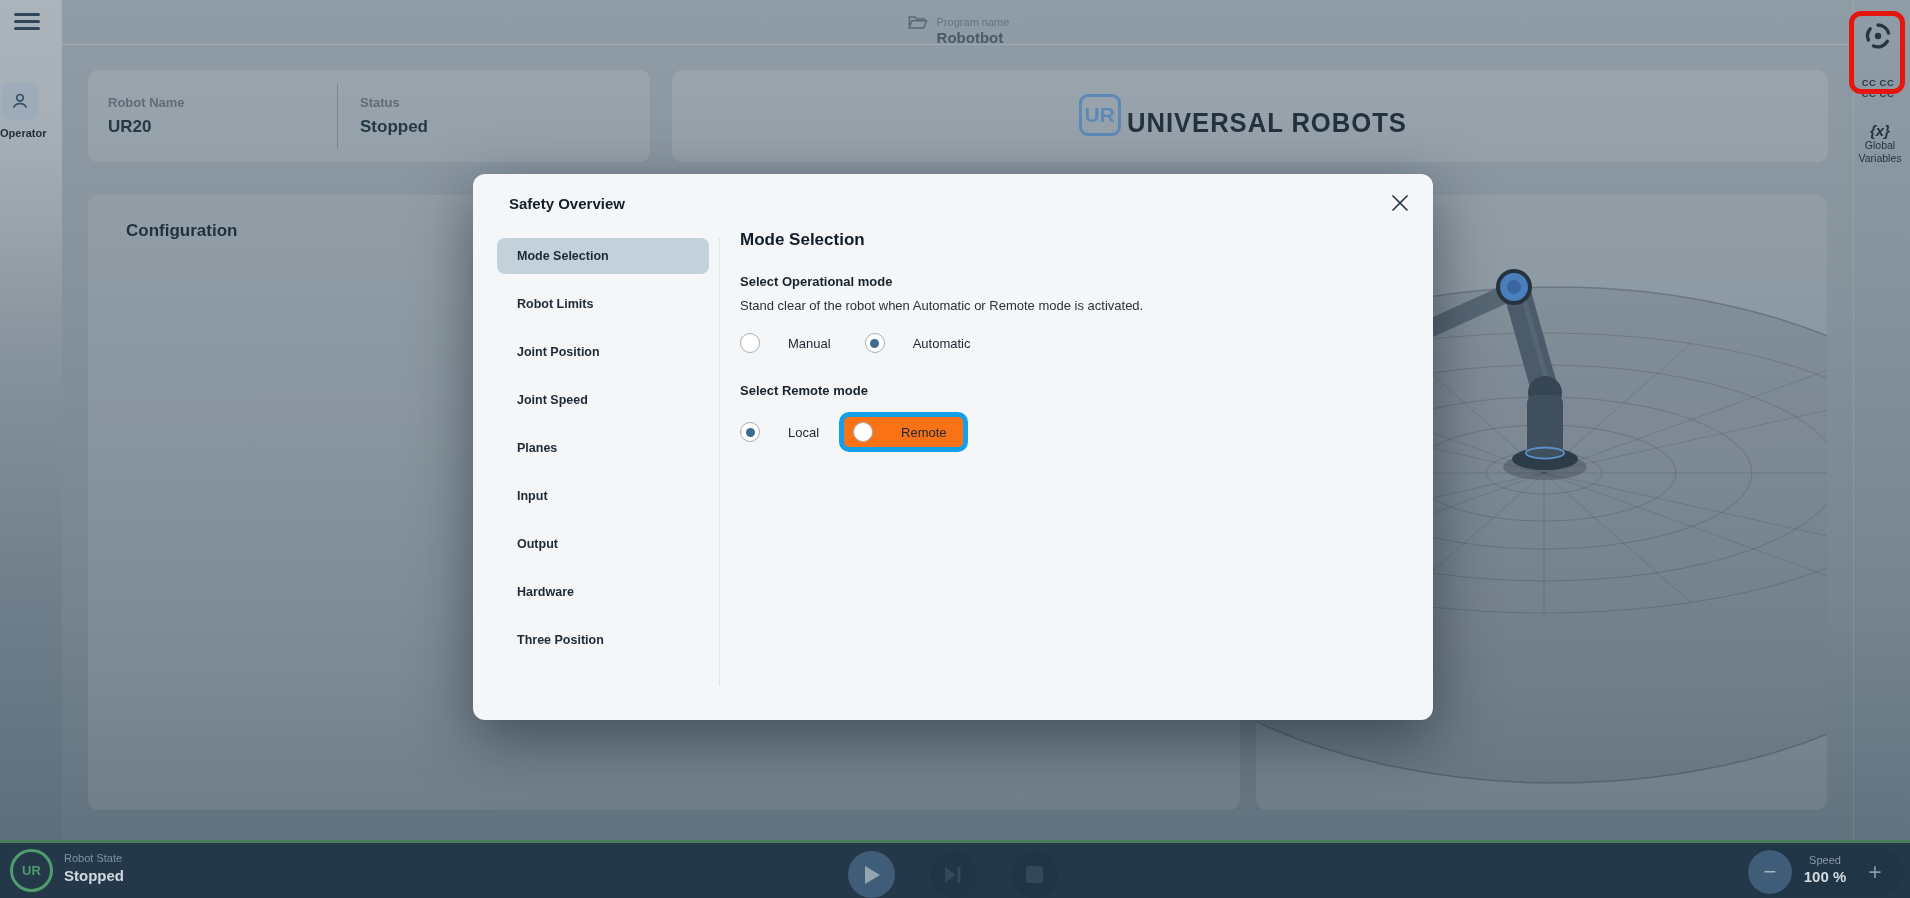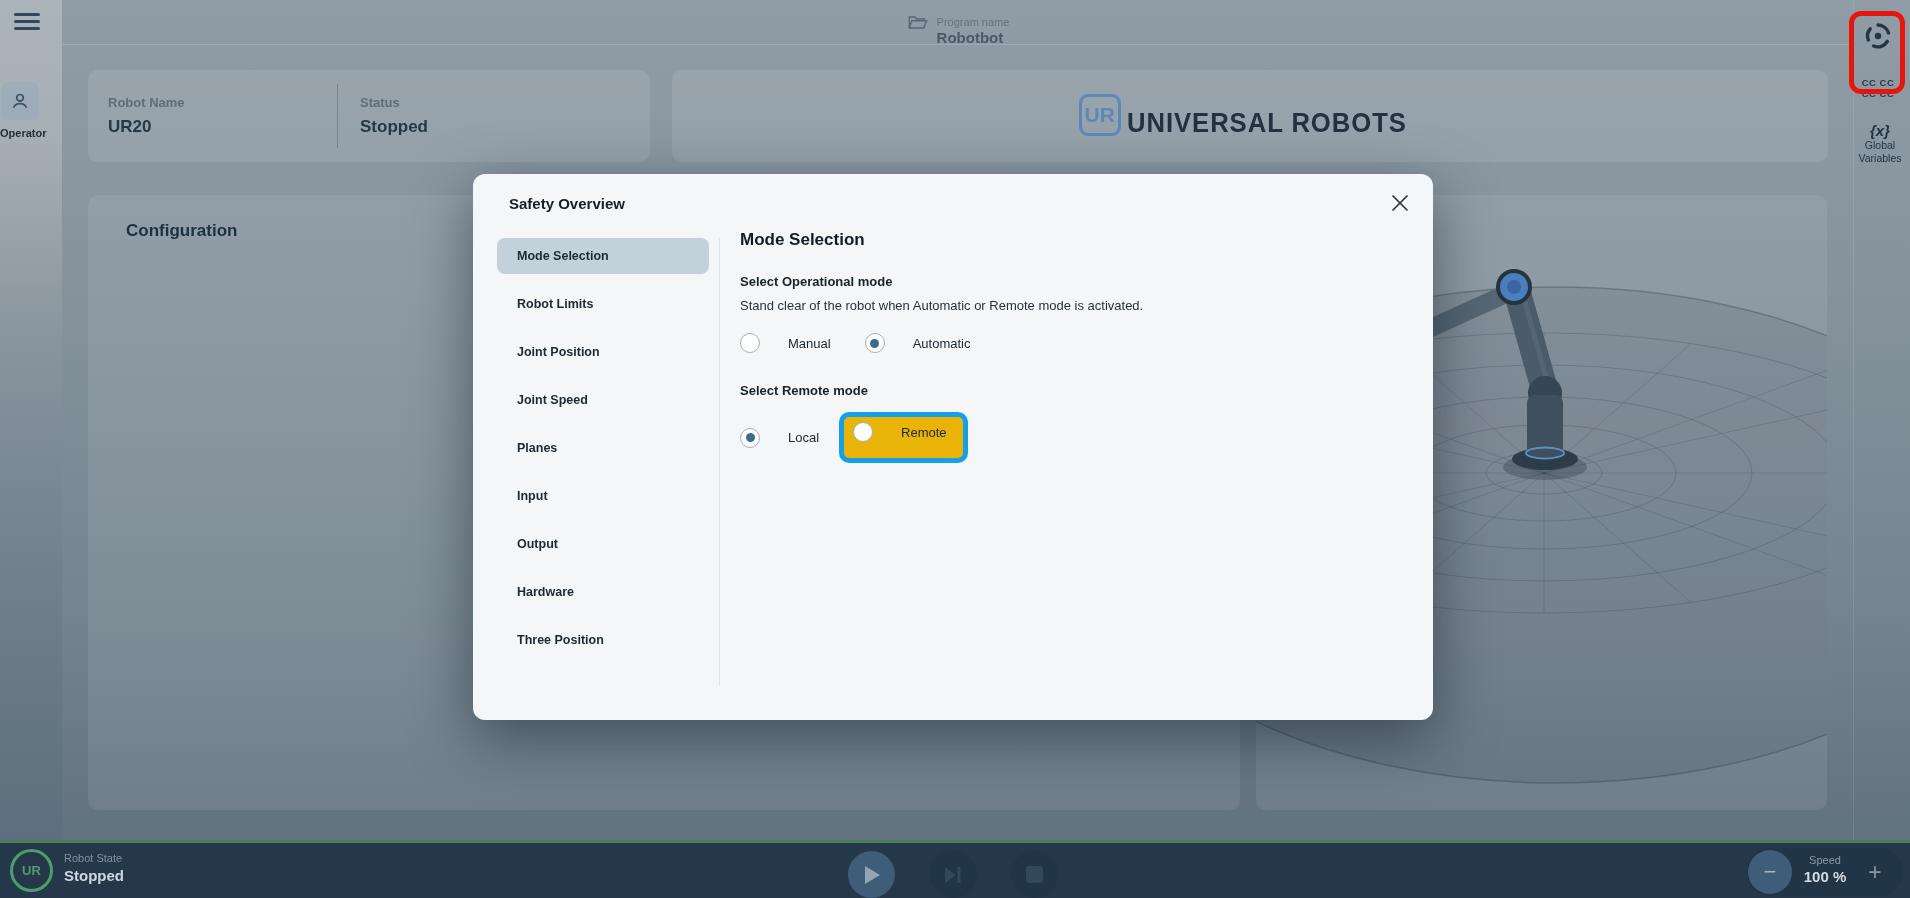--- a/index.html
+++ b/index.html
@@ -98,21 +98,21 @@
   .modal-body { position:absolute; left:267px; top:56px; right:30px; }
   .body-heading { font-size:17px; font-weight:bold; color:#101d28; }
   .section-label { font-size:13px; font-weight:bold; color:#16222c; margin-top:24px; }
   .section-desc { font-size:13px; color:#28323c; margin-top:9px; }
   .radio-row { display:flex; align-items:center; margin-top:20px; }
   .radio-opt { display:flex; align-items:center; gap:28px; font-size:13px; color:#1c2630; cursor:pointer; }
   .radio { width:20px; height:20px; border:1.5px solid #a5afb7; border-radius:50%; background:#fff; position:relative; flex:0 0 auto; }
   .radio.selected::after { content:""; position:absolute; inset:4.5px; border-radius:50%; background:var(--radio-selected,#3d6b8d); }
   .gap34 { width:34px; } .gap20 { width:20px; }
   .highlight-wrap { border-radius:10px; }
-  .highlight-wrap.highlighted { border:5px solid var(--highlight-blue,#14a0e9); background:#eab308; padding:5px 16px 16px 9px; }
+  .highlight-wrap.highlighted { border:5px solid var(--highlight-blue,#14a0e9); background:#f97316; padding:5px 16px 5px 9px; }
 </style>
 </head>
 <body>
 
 <div class="screen">
 
   <div class="sidebar">
     <div class="hamburger">
         <span></span>
         <span></span>

